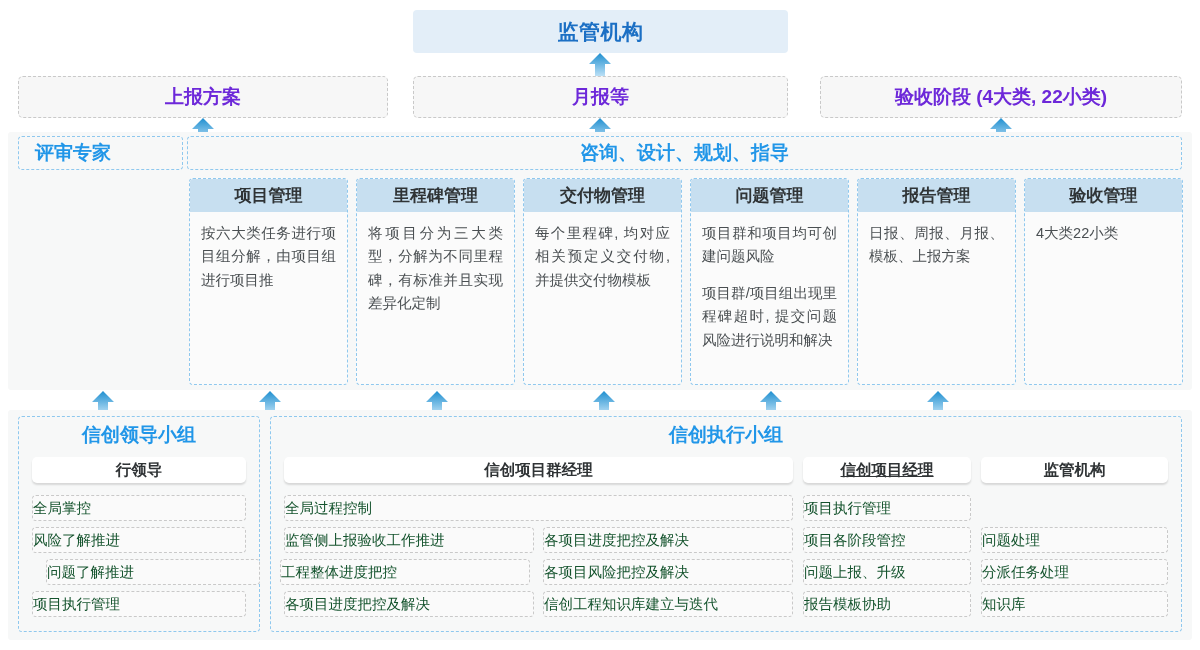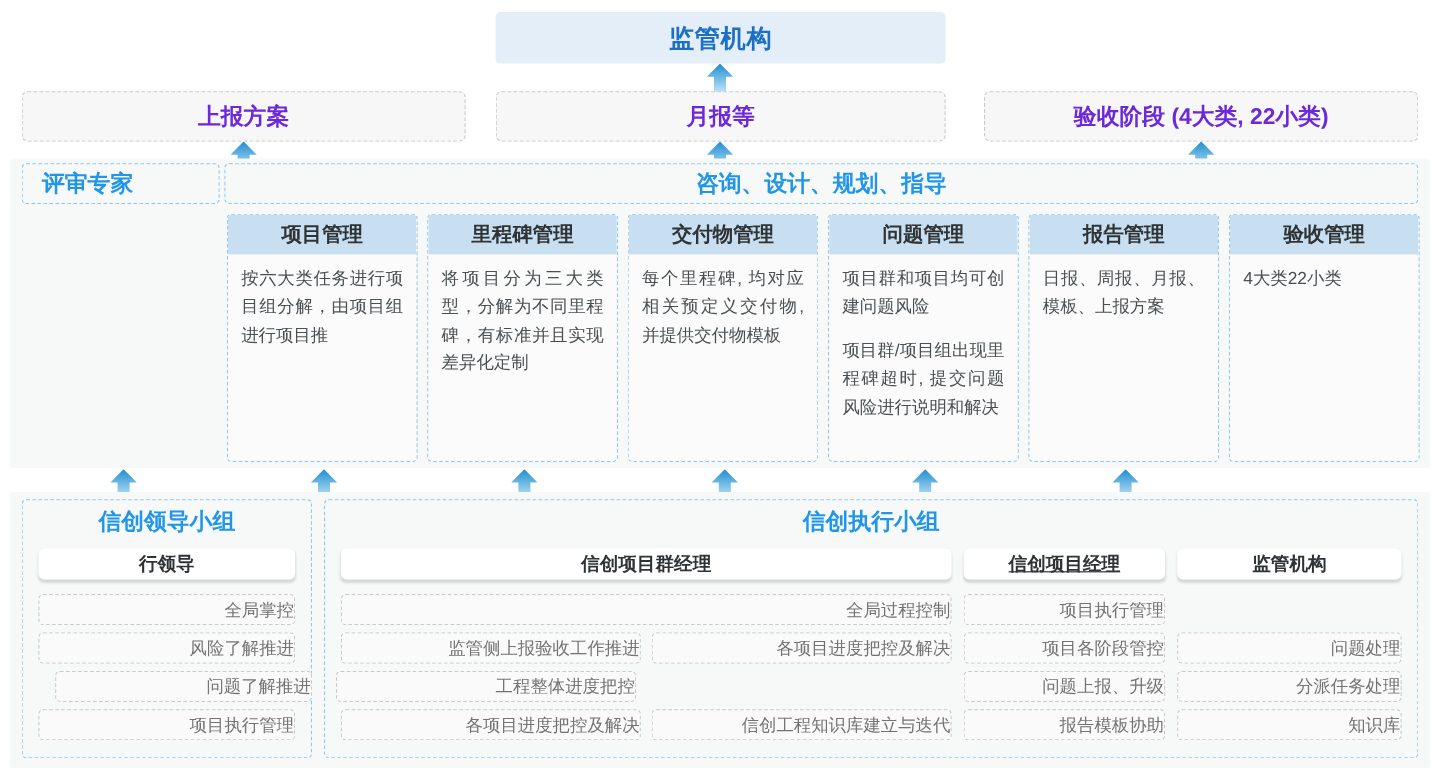--- a/index.html
+++ b/index.html
@@ -116,23 +116,23 @@
     display:flex; align-items:center; justify-content:center;
     font-weight: bold;
     font-size: 15.5px;
     color: #2f3335;
   }
   .wcell {
     position: absolute;
     background: #fafafa;
     border: 1px dashed #c9c9c9;
     border-radius: 4px;
-    display:flex; align-items:center; justify-content:flex-end;
+    display:flex; align-items:center; justify-content:flex-start;
     font-size: 14.5px;
-    color: #737373;
+    color: #14532d;
   }
 </style>
 </head>
 <body>
 
 <div class="page">
 
   <div class="top-chip abs" style="left:413px; top:10px; width:375px; height:43px;">
     <span>监管机构</span>
   </div>
@@ -350,20 +350,23 @@
   </div>
   <div class="wcell" style="left:280px; top:559px; width:250px; height:26px;">
     <span>工程整体进度把控</span>
   </div>
   <div class="wcell" style="left:284px; top:591px; width:250px; height:26px;">
     <span>各项目进度把控及解决</span>
   </div>
   <div class="wcell" style="left:543px; top:527px; width:250px; height:26px;">
     <span>各项目进度把控及解决</span>
   </div>
+  <div class="wcell" style="left:543px; top:559px; width:250px; height:26px;">
+    <span>各项目风险把控及解决</span>
+  </div>
   <div class="wcell" style="left:543px; top:591px; width:250px; height:26px;">
     <span>信创工程知识库建立与迭代</span>
   </div>
 
   <div class="whead" style="left:803px; top:457px; width:168px; height:26px;text-decoration:underline;">
     <span>信创项目经理</span>
   </div>
   <div class="wcell" style="left:803px; top:495px; width:168px; height:26px;">
     <span>项目执行管理</span>
   </div>

